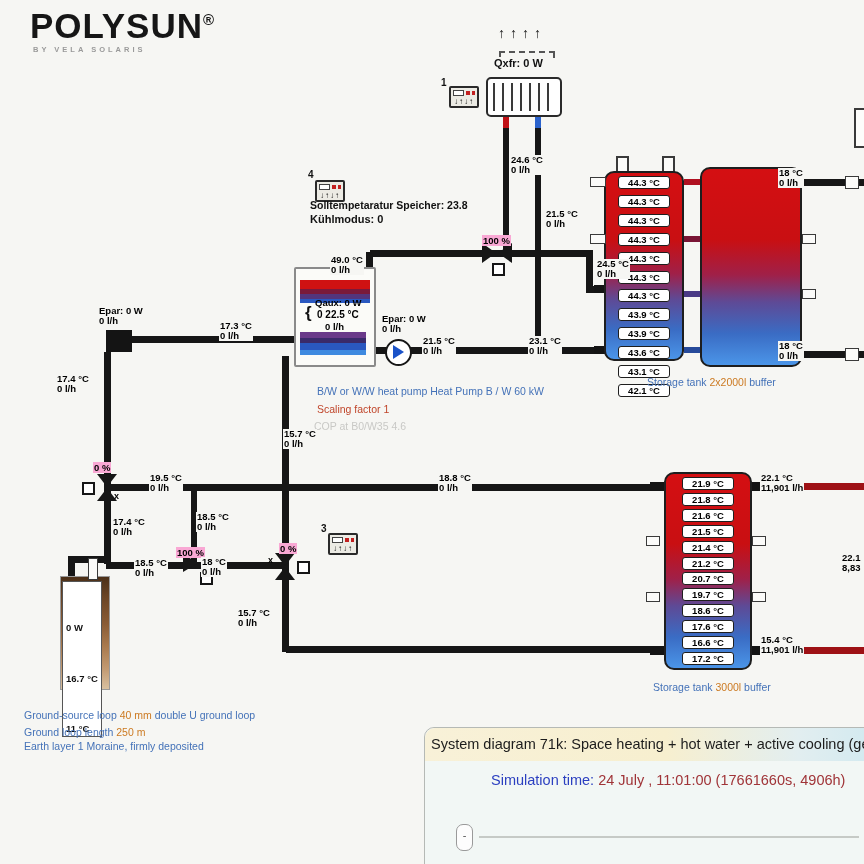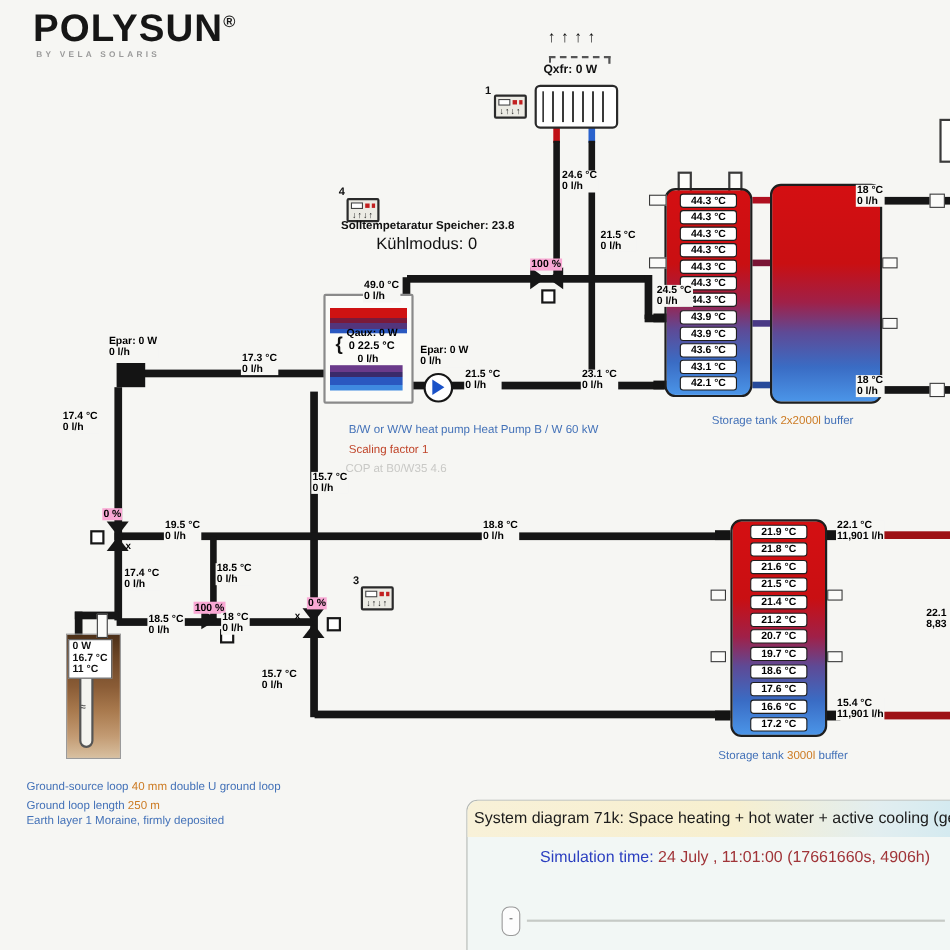--- a/index.html
+++ b/index.html
@@ -74,21 +74,21 @@
   .comp-label.gray{color:#c9c9c6;}
   
   .borehole{position:absolute;left:60px;top:576px;width:48px;height:112px;z-index:2;
     background:linear-gradient(180deg,#4c3018 0%,#6b4526 18%,#8a5c36 42%,#a97a4e 62%,#c29a72 82%,#d8c0a0 100%);
     border:1px solid #9a9a9a;}
   .utube{position:absolute;left:72px;top:606px;width:13px;height:74px;background:#f4f4f0;
          border:2px solid #555;border-radius:0 0 7px 7px;z-index:3;box-sizing:border-box;}
   .tube-break{position:absolute;left:73px;top:637px;font-size:9px;color:#555;z-index:4;font-weight:bold;}
   .bh-label{position:absolute;left:62px;top:581px;background:#fff;border:1px solid #555;
             font-size:9.5px;font-weight:bold;line-height:1.12;padding:1px 3px;z-index:5;white-space:nowrap;}
-  .bh-label span{display:block;}
+  .bh-label span{display:block;margin-top:40px;}
   
   .ground-txt{position:absolute;font-size:10.5px;color:#4472b8;z-index:5;white-space:nowrap;}
   .ground-txt .num{color:#cc7a22;}
   
   .panel{position:absolute;left:424px;top:727px;width:441px;height:138px;background:#f2f7f5;
          border:1px solid #b5b9b5;border-radius:10px 0 0 0;z-index:7;box-sizing:border-box;}
   .panel-title{position:absolute;left:0;top:0;right:0;height:33px;border-radius:10px 0 0 0;
       background:linear-gradient(90deg,#f8f1d8 0%,#f7efcf 55%,#e2eef0 85%,#d4eaf0 100%);
       font-size:14.5px;color:#1c1c1c;line-height:33px;padding-left:6px;white-space:nowrap;overflow:hidden;}
   .sim-line{position:absolute;left:26px;top:44px;font-size:14.5px;white-space:nowrap;}
@@ -176,21 +176,21 @@
 <div class="ctrl-num" style="left:308px;top:169px;">4</div>
 <div class="controller" style="left:315px;top:180px;">
   <div class="ctrl-top">
       <div class="ctrl-screen"></div>
       <div class="ctrl-dot"></div>
       <div class="ctrl-dot"></div>
     </div>
   <div class="ctrl-arrows">↓↑↓↑</div>
 </div>
 <div class="abs" style="left:310px;top:199px;font-size:10.5px;font-weight:bold;z-index:5;">Solltempetaratur Speicher: 23.8</div>
-<div class="abs" style="left:310px;top:213px;font-size:15px;font-weight:normal;z-index:5;margin-left:32px;">Kühlmodus: 0</div>
+<div class="abs" style="left:310px;top:213px;font-size:11px;font-weight:bold;z-index:5;">Kühlmodus: 0</div>
 
 <div class="ctrl-num" style="left:321px;top:523px;">3</div>
 <div class="controller" style="left:328px;top:533px;">
   <div class="ctrl-top">
       <div class="ctrl-screen"></div>
       <div class="ctrl-dot"></div>
       <div class="ctrl-dot"></div>
     </div>
   <div class="ctrl-arrows">↓↑↓↑</div>
 </div>
@@ -229,21 +229,21 @@
 <div class="tri" style="left:275px;top:553px;border-width:13px 10px 0 10px;border-color:#161616 transparent transparent transparent;"></div>
 <div class="tri" style="left:275px;top:567px;border-width:0 10px 13px 10px;border-color:transparent transparent #161616 transparent;"></div>
 <div class="vsq" style="left:297px;top:561px;"></div>
 <div class="xmark" style="left:268px;top:555px;">x</div>
 
 <div class="pct" style="left:176px;top:547px;">100 %</div>
 <div class="tri" style="left:183px;top:554px;border-width:9px 0 9px 15px;border-color:transparent transparent transparent #161616;"></div>
 <div class="vsq" style="left:200px;top:572px;"></div>
 
 <div class="tank" style="left:604px;top:171px;width:80px;height:190px;"></div>
-<div class="temp-col" style="left:612px;top:176px;width:64px;height:179px;">
+<div class="temp-col" style="left:612px;top:176px;width:64px;height:221px;">
   <div class="temp-chip">44.3 °C</div>
   <div class="temp-chip">44.3 °C</div>
   <div class="temp-chip">44.3 °C</div>
   <div class="temp-chip">44.3 °C</div>
   <div class="temp-chip">44.3 °C</div>
   <div class="temp-chip">44.3 °C</div>
   <div class="temp-chip">44.3 °C</div>
   <div class="temp-chip">43.9 °C</div>
   <div class="temp-chip">43.9 °C</div>
   <div class="temp-chip">43.6 °C</div>

